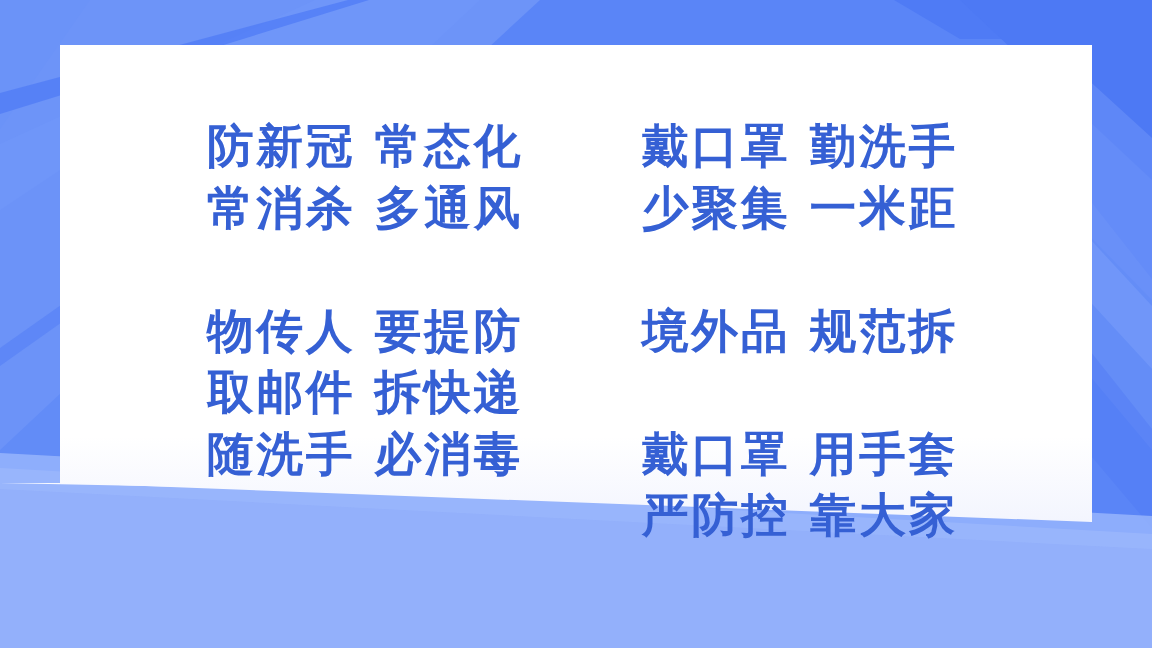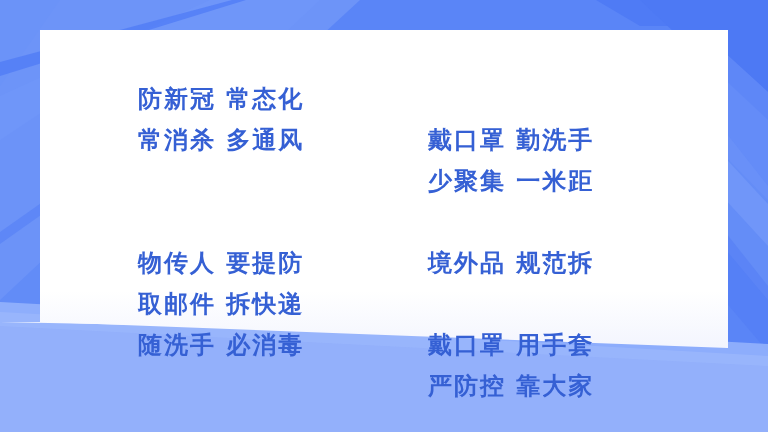--- a/index.html
+++ b/index.html
@@ -46,21 +46,21 @@
     left: 138px;
     top: 78px;
     width: 512px;
     display: grid;
     grid-template-columns: 216px 74px 216px;
     grid-auto-rows: 41px;
     align-items: center;
   }
   .slogan-cell {
     font-family: "DejaVu Sans", "Liberation Sans", sans-serif;
-    font-size: 24px;
+    font-size: 31px;
     font-weight: 700;
     line-height: 1;
     color: #3560d4;
     letter-spacing: 2px;
     white-space: nowrap;
     -webkit-font-smoothing: antialiased;
   }
   .slogan-cell.col-left   { grid-column: 1; text-align: left; }
   .slogan-cell.col-right  { grid-column: 3; text-align: left; }
   .slogan-row-gap         { grid-column: 2; }
@@ -111,23 +111,23 @@
       <polygon points="40,30 728,30 728,348 690,336 0,322 40,322" fill="url(#cardShade)"></polygon>
       <polygon points="40,30 728,30 728,348 44,322" fill="url(#cardShade)"></polygon>
     </svg>
   </div>
 
   <div class="slogan-block">
     <div class="slogan-grid">
 
       <div class="slogan-cell col-left">防新冠 常态化</div>
       <div class="slogan-row-gap"></div>
+      <div class="slogan-cell col-right">戴口罩 勤洗手</div>
+
       <div class="slogan-cell col-left">常消杀 多通风</div>
-
-      <div class="slogan-cell col-right">戴口罩 勤洗手</div>
       <div class="slogan-row-gap"></div>
       <div class="slogan-cell col-right">少聚集 一米距</div>
 
       <div class="slogan-row-gap"></div>
 
       <div class="slogan-cell col-left">物传人 要提防</div>
       <div class="slogan-row-gap"></div>
       <div class="slogan-cell col-right">境外品 规范拆</div>
 
       <div class="slogan-cell col-left">取邮件 拆快递</div>

